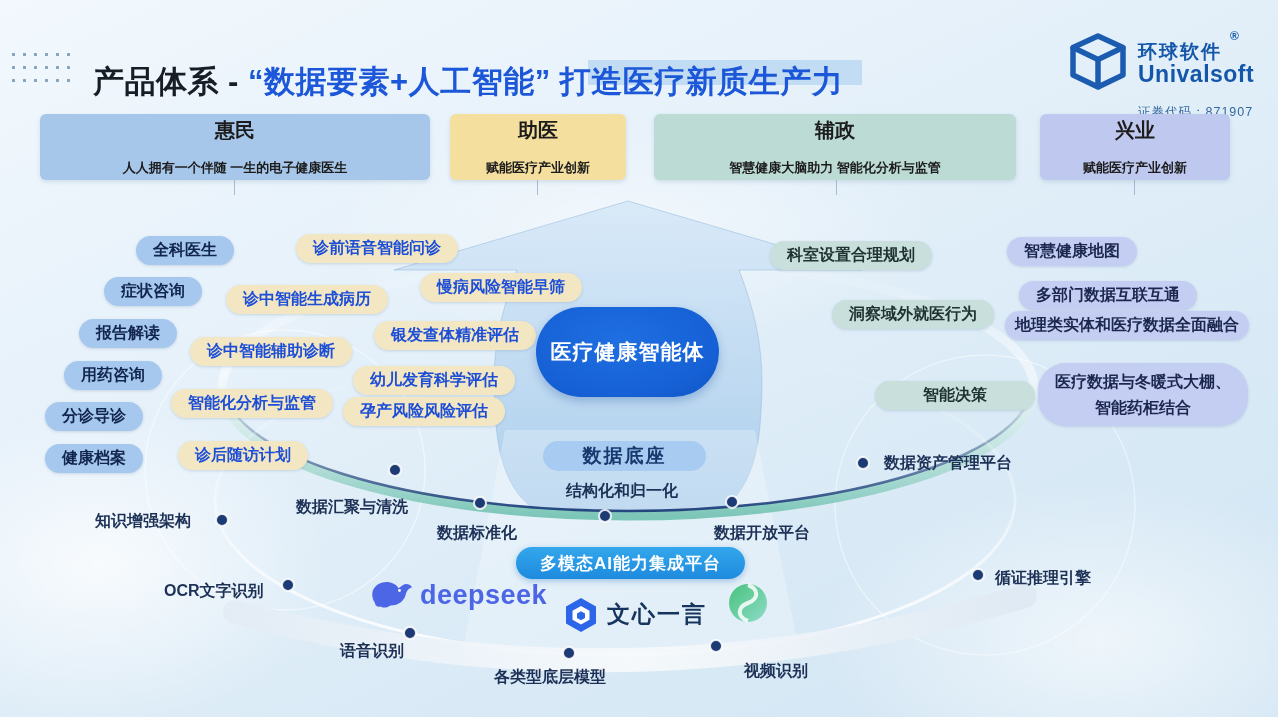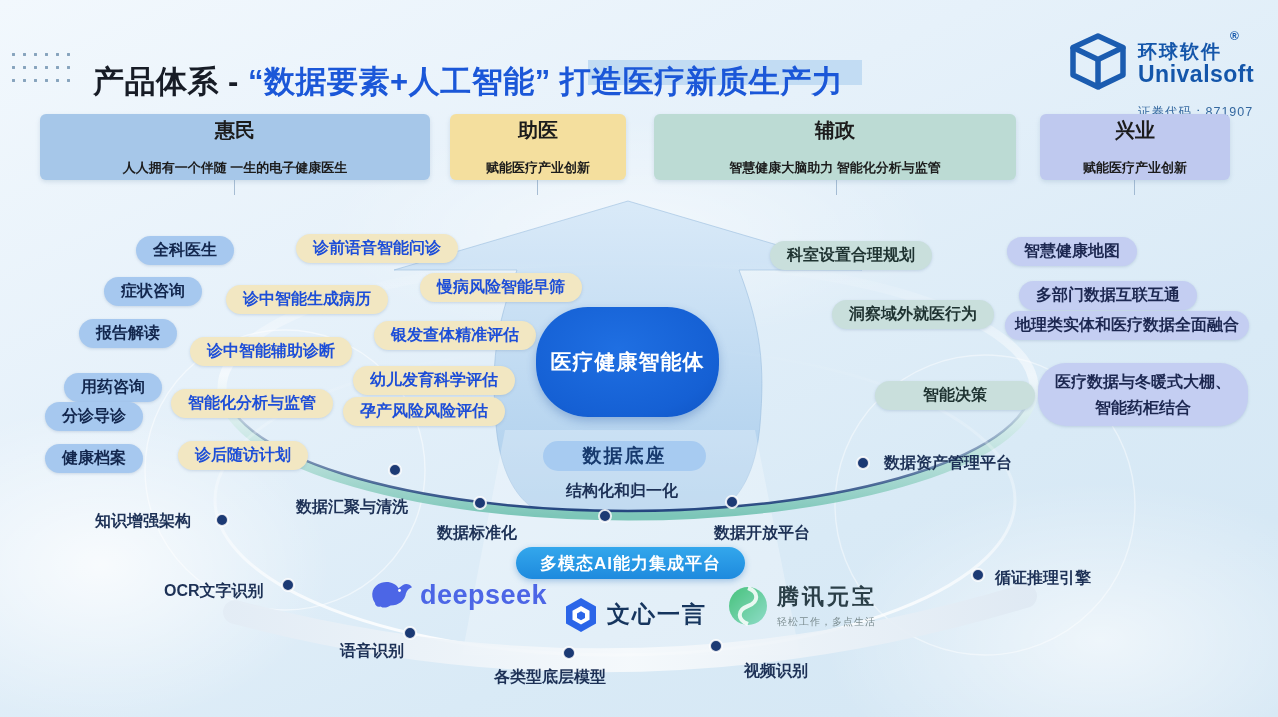--- a/index.html
+++ b/index.html
@@ -44,21 +44,21 @@
 
   .pill{position:absolute;border-radius:999px;font-weight:700;font-size:16px;padding:4px 17px;
     white-space:nowrap;box-shadow:0 1px 3px rgba(110,140,175,.28);}
   .p-blue{background:#a6c8ef;color:#12264d;}
   .p-yellow{background:#f2e7c2;color:#1d4ed8;}
   .p-teal{background:#c9dfdc;color:#1e3230;}
   .p-lav{background:#c4cef2;color:#1c2750;}
   .p-wide{white-space:normal;text-align:center;width:186px;border-radius:28px;padding:6px 12px;line-height:1.6;}
   .p-center{text-align:center;padding-left:0;padding-right:0;}
 
-  .blob{position:absolute;left:536px;top:307px;width:183px;height:110px;border-radius:52px;
+  .blob{position:absolute;left:536px;top:307px;width:183px;height:90px;border-radius:52px;
     background:radial-gradient(ellipse at 45% 38%,#1f6fe2 0%,#1560d4 70%,#0f54c4 100%);
     display:flex;align-items:center;justify-content:center;color:#fff;font-size:21px;font-weight:700;
     letter-spacing:1px;box-shadow:0 4px 10px rgba(30,80,160,.3);}
   .database-pill{position:absolute;left:543px;top:441px;width:163px;height:30px;border-radius:999px;
     background:#a7cbf1;color:#173a6e;display:flex;align-items:center;justify-content:center;
     font-size:19px;font-weight:700;letter-spacing:2px;}
   .aiplat-pill{position:absolute;left:516px;top:547px;width:229px;height:32px;border-radius:999px;
     background:linear-gradient(180deg,#33a7ec 0%,#1e8ade 100%);color:#fff;display:flex;align-items:center;
     justify-content:center;font-size:17px;font-weight:700;letter-spacing:1px;box-shadow:0 2px 6px rgba(30,110,190,.35);}
 
@@ -170,21 +170,21 @@
         <circle cx="410" cy="633" r="6"></circle>
       <circle cx="569" cy="653" r="6"></circle>
         <circle cx="716" cy="646" r="6"></circle>
         <circle cx="978" cy="575" r="6"></circle>
     </g>
   </svg>
 
   <div class="pill p-blue" style="left:136px;top:236px;">全科医生</div>
   <div class="pill p-blue" style="left:104px;top:277px;">症状咨询</div>
   <div class="pill p-blue" style="left:79px;top:319px;">报告解读</div>
-  <div class="pill p-blue" style="left:64px;top:373px;">用药咨询</div>
+  <div class="pill p-blue" style="left:64px;top:361px;">用药咨询</div>
   <div class="pill p-blue" style="left:45px;top:402px;">分诊导诊</div>
   <div class="pill p-blue" style="left:45px;top:444px;">健康档案</div>
 
   <div class="pill p-yellow" style="left:296px;top:234px;">诊前语音智能问诊</div>
   <div class="pill p-yellow" style="left:226px;top:285px;">诊中智能生成病历</div>
   <div class="pill p-yellow" style="left:190px;top:337px;">诊中智能辅助诊断</div>
   <div class="pill p-yellow" style="left:171px;top:389px;">智能化分析与监管</div>
   <div class="pill p-yellow" style="left:178px;top:441px;">诊后随访计划</div>
   <div class="pill p-yellow" style="left:420px;top:273px;">慢病风险智能早筛</div>
   <div class="pill p-yellow" style="left:374px;top:321px;">银发查体精准评估</div>
@@ -238,19 +238,15 @@
     <svg width="42" height="42" viewBox="0 0 42 42">
       <defs>
         <linearGradient id="gYB" x1="0" y1="0" x2="1" y2="1">
           <stop offset="0" stop-color="#47c27c"></stop>
           <stop offset="1" stop-color="#8fdcc8"></stop>
         </linearGradient>
       </defs>
       <circle cx="21" cy="21" r="19" fill="url(#gYB)"></circle>
       <path d="M21 3 C32 7 32 17 21 21 C10 25 10 35 21 39" fill="none" stroke="#ffffff" stroke-width="4" opacity=".85"></path>
     </svg>
-    <div class="yb-col">
-      <span class="yb-text">腾讯元宝</span>
-      <span class="yb-tag">轻松工作，多点生活</span>
-    </div>
   </div>
 
 </div>
 
 </body></html>

